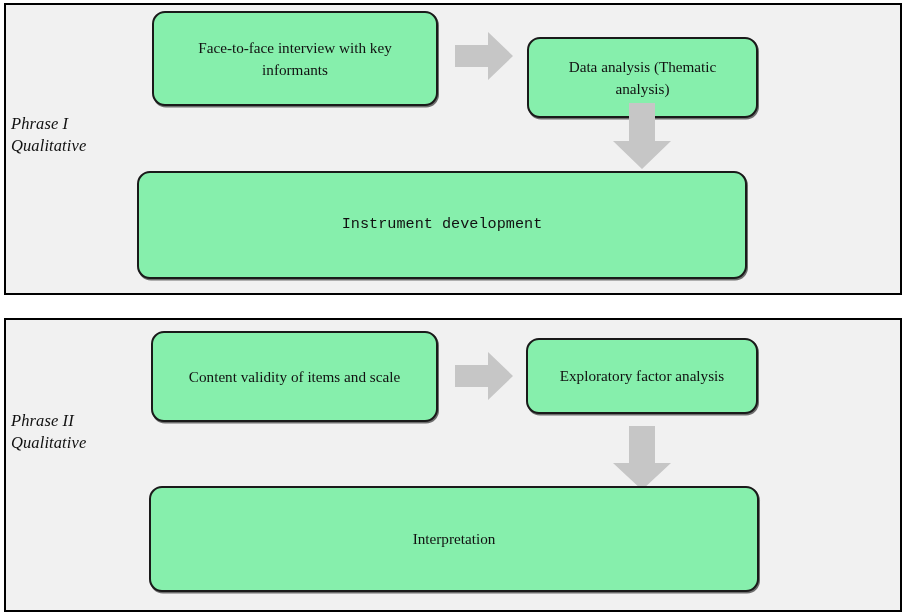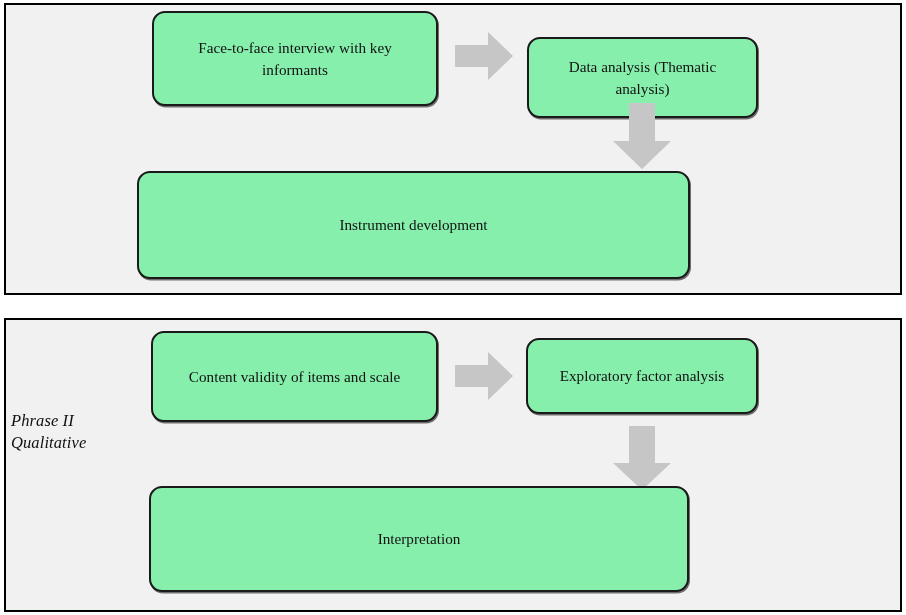--- a/index.html
+++ b/index.html
@@ -68,45 +68,47 @@
     font-size: 15.2px;
     line-height: 1.42;
     color: #111111;
     padding: 4px 12px;
     box-shadow: 1px 1.5px 0 rgba(0,0,0,0.55);
   }
 
   
   #node-interview       { left: 152px; top: 11px;  width: 286px; height: 95px; }
   #node-data-analysis   { left: 527px; top: 13px;  width: 231px; height: 81px; margin-top: 24px; }
-  #node-instrument      { left: 137px; top: 171px; width: 553px; height: 108px; }
+  #node-instrument      { left: 137px; top: 171px; width: 610px; height: 108px; font-family: Liberation Mono, monospace; }
 
   
   #node-content-validity{ left: 151px; top: 331px; width: 287px; height: 91px; }
   #node-efa             { left: 526px; top: 338px; width: 232px; height: 76px; text-align: right; }
-  #node-interpretation  { left: 149px; top: 486px; width: 540px; height: 106px; }
+  #node-interpretation  { left: 149px; top: 486px; width: 610px; height: 106px; }
 
   
   .block-arrow {
     position: absolute;
   }
   .block-arrow svg { display: block; }
 
   #arrow-right-1 { left: 455px; top: 32px;  width: 58px; height: 48px; }
   #arrow-down-1  { left: 613px; top: 103px; width: 58px; height: 66px; }
   #arrow-right-2 { left: 455px; top: 352px; width: 58px; height: 48px; }
   #arrow-down-2  { left: 613px; top: 426px; width: 58px; height: 64px; }
 </style>
 </head>
 <body>
 
 <div id="diagram">
 
   <div class="phase-panel" id="panel-phase-1"></div>
 
+  <div class="phase-caption" id="phase-1-caption">Phrase I
+Qualitative</div>
 
   <div class="node-box" id="node-interview">Face-to-face interview with key informants</div>
 
   <div class="block-arrow" id="arrow-right-1">
     <svg width="58" height="48" viewBox="0 0 58 48" aria-hidden="true">
       <polygon points="0,13 33,13 33,0 58,24 33,48 33,35 0,35" fill="#c6c6c6"></polygon>
     </svg>
   </div>
 
   <div class="node-box" id="node-data-analysis">Data analysis (Thematic analysis)</div>

